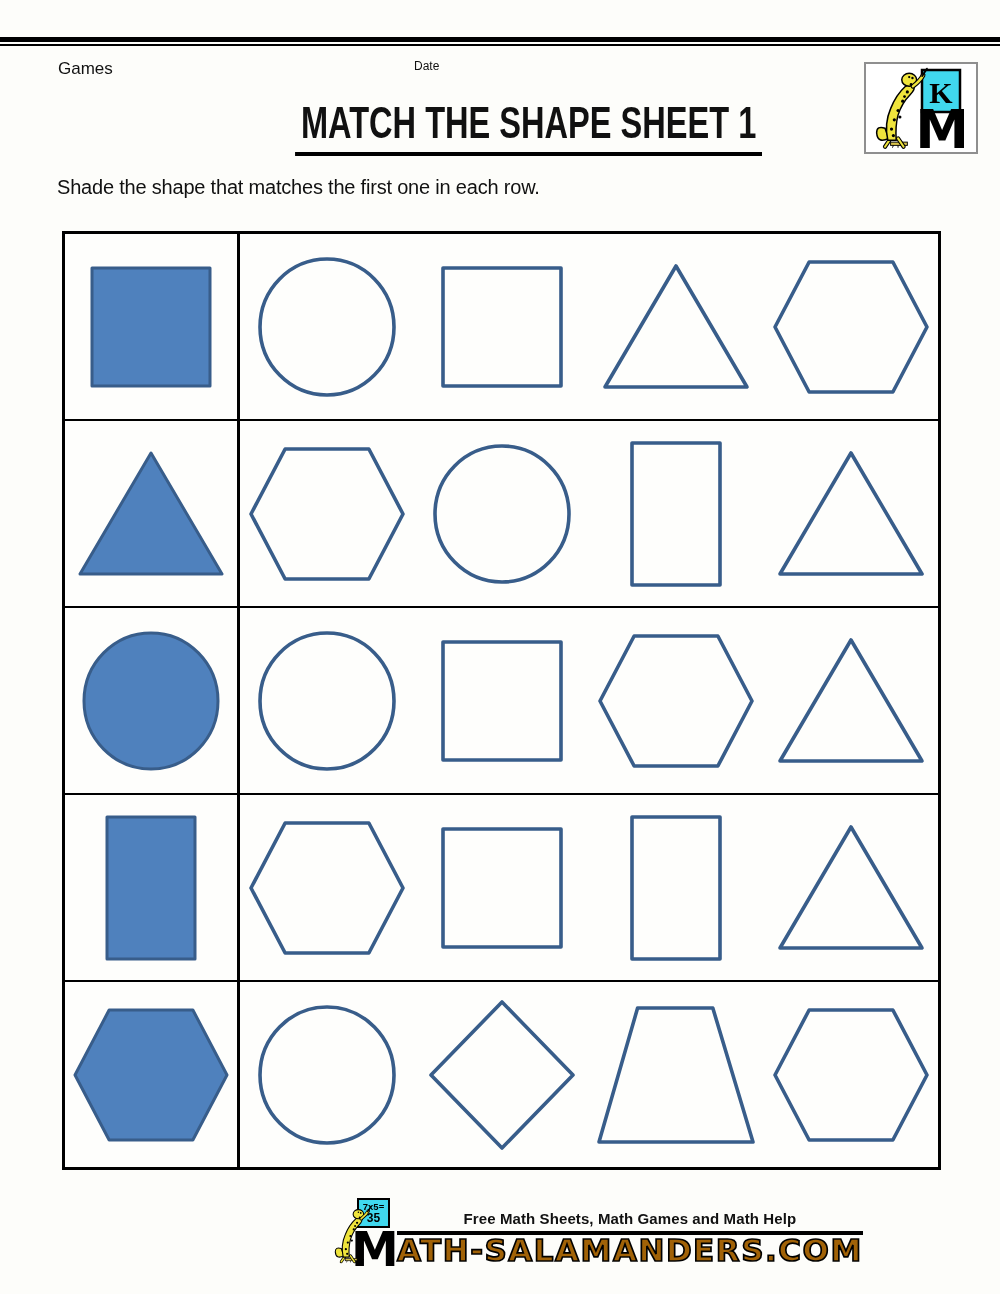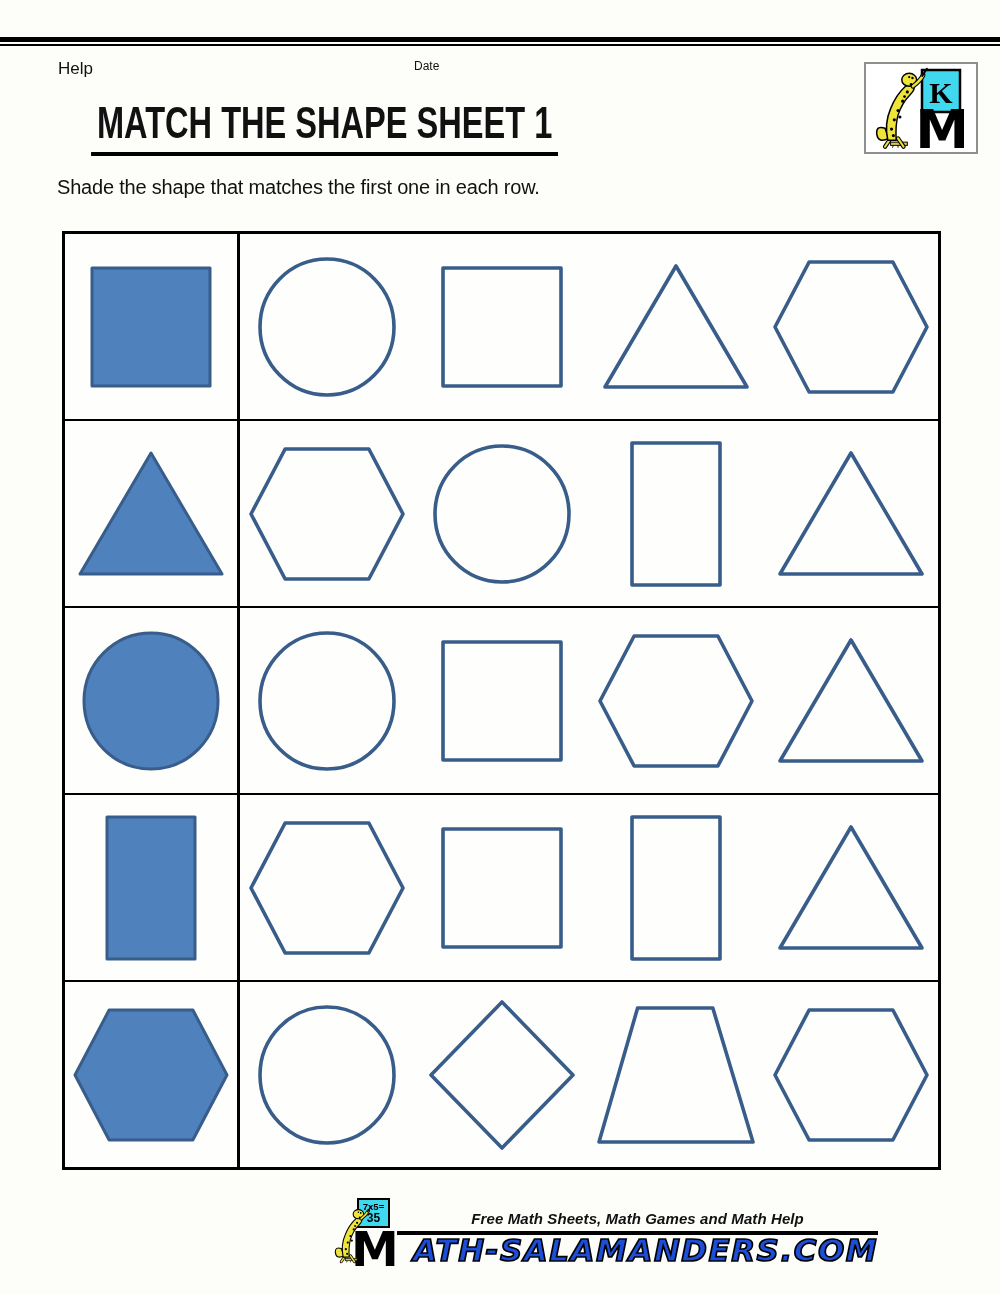--- a/index.html
+++ b/index.html
@@ -7,21 +7,21 @@
     width:1000px;height:1294px;position:relative;overflow:hidden;
     background:#fdfdfa;color:#111;
     font-family:"Liberation Sans",sans-serif;
   }
   .rule-thick{position:absolute;left:0;top:37px;width:1000px;height:5px;background:#000;}
   .rule-thin{position:absolute;left:0;top:44px;width:1000px;height:2px;background:#000;}
 
   .name-label{position:absolute;left:58px;top:59px;font-size:17px;}
   .date-label{position:absolute;left:414px;top:59px;font-size:12px;}
 
-  .title-wrap{position:absolute;left:0;top:98px;width:844px;text-align:left;padding-left:9px;}
+  .title-wrap{position:absolute;left:0;top:98px;width:844px;text-align:right;}
   .title{
     display:inline-block;font-size:44px;font-weight:700;letter-spacing:0px;
     border-bottom:4px solid #000;padding:0 8px 4px;
     transform:scaleX(0.74);transform-origin:50% 50%;white-space:nowrap;
   }
   .instruction{position:absolute;left:57px;top:176px;font-size:20px;letter-spacing:-0.2px;}
 
   .corner-logo{
     position:absolute;left:864px;top:62px;width:114px;height:92px;
     background:#fff;border:2px solid #8f8f8f;box-sizing:border-box;
@@ -35,27 +35,27 @@
   }
   .grid-row{flex:1;display:flex;min-height:0;}
   .grid-row + .grid-row{border-top:2px solid #000;}
   .lead-cell{flex:0 0 172px;width:172px;border-right:3px solid #000;
     display:flex;align-items:center;justify-content:center;}
   .options-cell{flex:1;display:flex;}
   .opt-slot{flex:1;display:flex;align-items:center;justify-content:center;}
 
   .footer{position:absolute;left:331px;top:1197px;display:flex;align-items:flex-start;}
   .footer-logo-box{flex:0 0 auto;}
-  .footer-col{margin-left:2px;display:flex;flex-direction:column;font-style:italic;}
+  .footer-col{margin-left:2px;display:flex;flex-direction:column;}
   .tagline{font-size:15px;font-weight:700;text-align:center;margin-top:13px;letter-spacing:0.1px;}
   .footer-rule{height:4px;background:#000;margin-top:4px;}
   .site-text{
     font-size:31px;font-weight:700;letter-spacing:1.5px;line-height:1.02;
-    color:#1d4ed8;-webkit-text-stroke:1.7px #000;
-    font-family:"DejaVu Sans",sans-serif;white-space:nowrap;margin-left:16px;
+    color:#a16207;-webkit-text-stroke:1.7px #000;
+    font-family:"DejaVu Sans",sans-serif;white-space:nowrap;
   }
 </style>
 </head>
 <body>
 
 <svg width="0" height="0" aria-hidden="true">
   <defs>
     <g id="sala">
       <path d="M18,80 Q6,86 5,74 Q5,66 14,69 Z" fill="#efe43c" stroke="#000" stroke-width="1.6"></path>
       <rect x="20" y="84" width="18" height="3.5" fill="#d8c24a" stroke="#000" stroke-width="1"></rect>
@@ -82,21 +82,21 @@
         <circle cx="35" cy="35" r="1.5"></circle>
           <circle cx="40" cy="14" r="1.2"></circle>
       </g>
     </g>
   </defs>
 </svg>
 
 <div class="rule-thick"></div>
 <div class="rule-thin"></div>
 
-<div class="name-label">Help</div>
+<div class="name-label">Games</div>
 <div class="date-label">Date</div>
 
 <div class="corner-logo">
   <svg width="110" height="88" viewBox="0 0 110 88">
     <rect x="56" y="6" width="38" height="42" fill="#40d8ee" stroke="#000" stroke-width="2.5"></rect>
     <text x="75" y="39" font-family="Liberation Serif, serif" font-weight="700" font-size="30" text-anchor="middle" fill="#000">K</text>
     <text x="76" y="84" font-family="DejaVu Sans, sans-serif" font-weight="800" font-size="54" text-anchor="middle" fill="#000">M</text>
     <use href="#sala" transform="translate(6,0) scale(0.93)"></use>
   </svg>
 </div>

